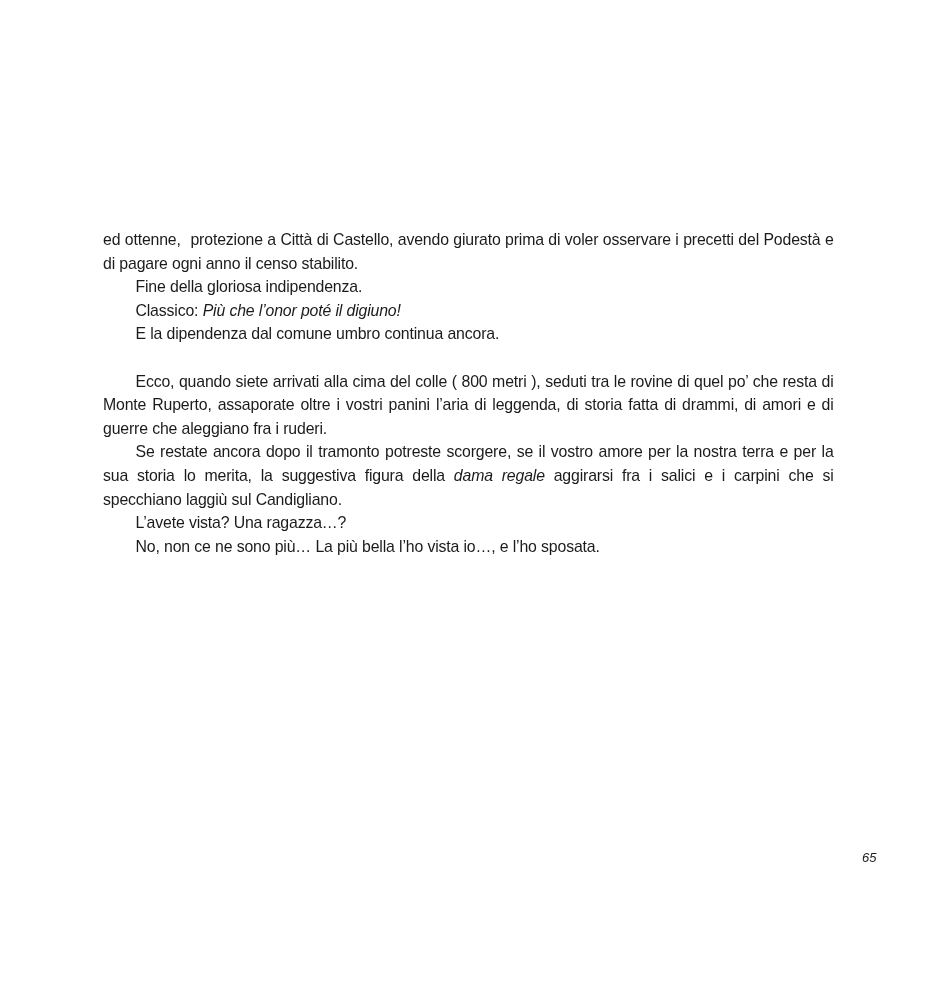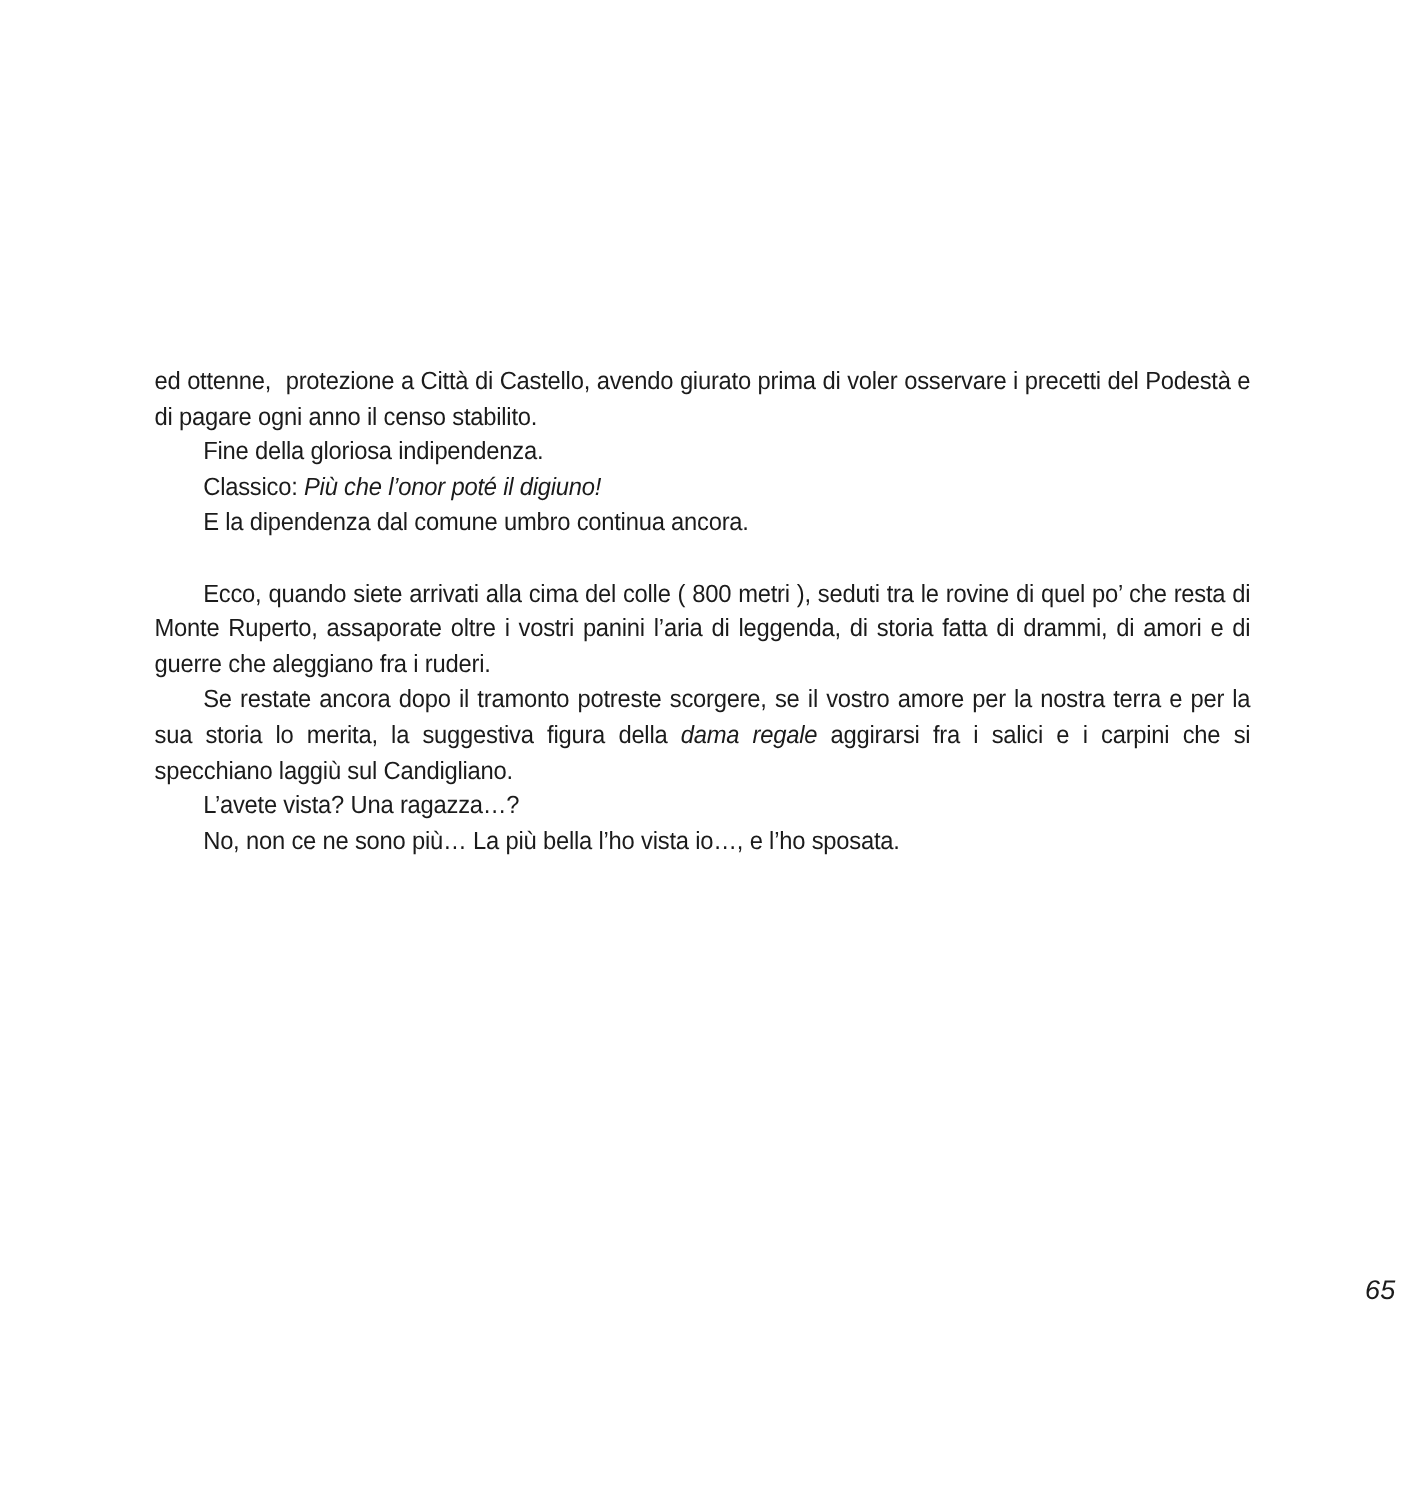--- a/index.html
+++ b/index.html
@@ -21,21 +21,21 @@
   .page {
     position: absolute;
     inset: 0;
     background: #ffffff;
   }
 
   
   .text-column {
     position: absolute;
     left: 103px;
-    top: 242px;
+    top: 228px;
     width: 731px;
   }
 
   .para {
     margin: 0;
     text-align: justify;
     text-justify: inter-word;
     font-size: 16.6px;
     line-height: 23.6px;
     letter-spacing: -0.01em;
@@ -69,25 +69,24 @@
 
   .wide-space {
     letter-spacing: 0.32em;
   }
 
   
   .folio {
     position: absolute;
     left: 862px;
     top: 850px;
-    font-size: 18px;
+    font-size: 13px;
     font-style: italic;
     color: #1b1b1b;
     letter-spacing: 0.01em;
-    margin-left: 48px;
   }
 </style>
 </head>
 <body>
 
 <div class="page">
 
   <div class="text-column">
 
     <p class="para no-indent last-line-left"><span>ed ottenne,</span><span class="wide-space"> </span><span> protezione a Città di Castello, avendo giurato prima di voler osservare i precetti del Podestà e di pagare ogni anno il censo stabilito.</span></p>

